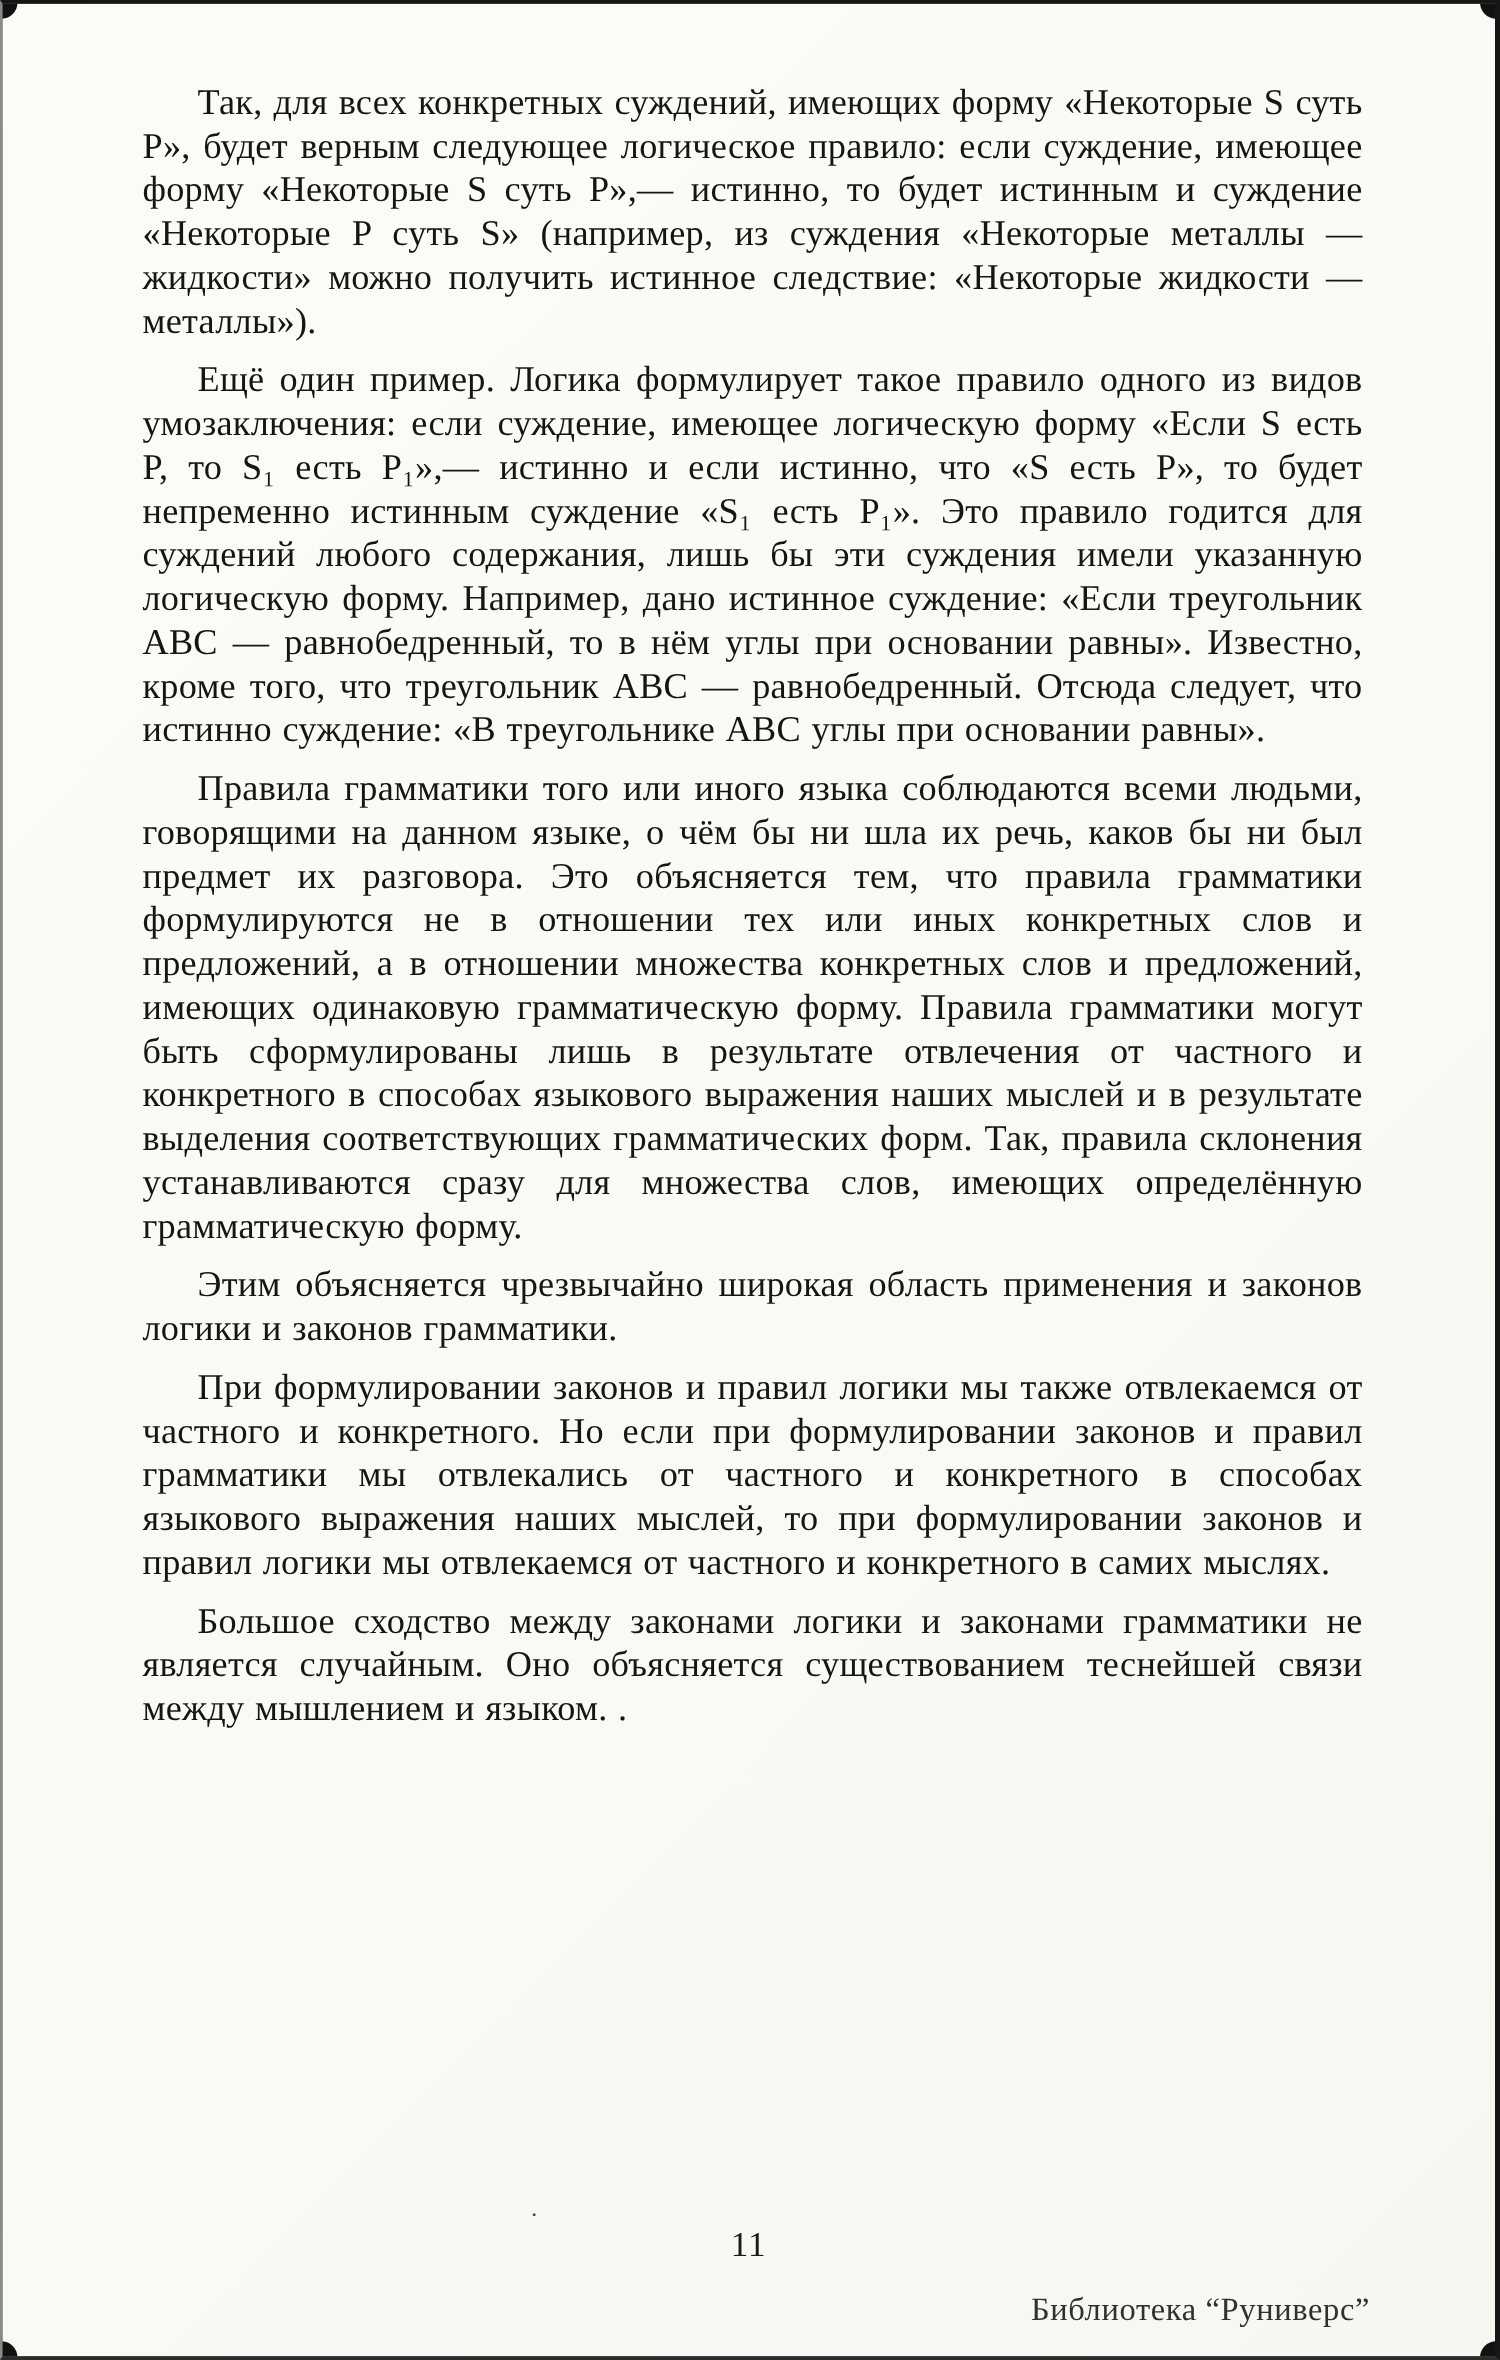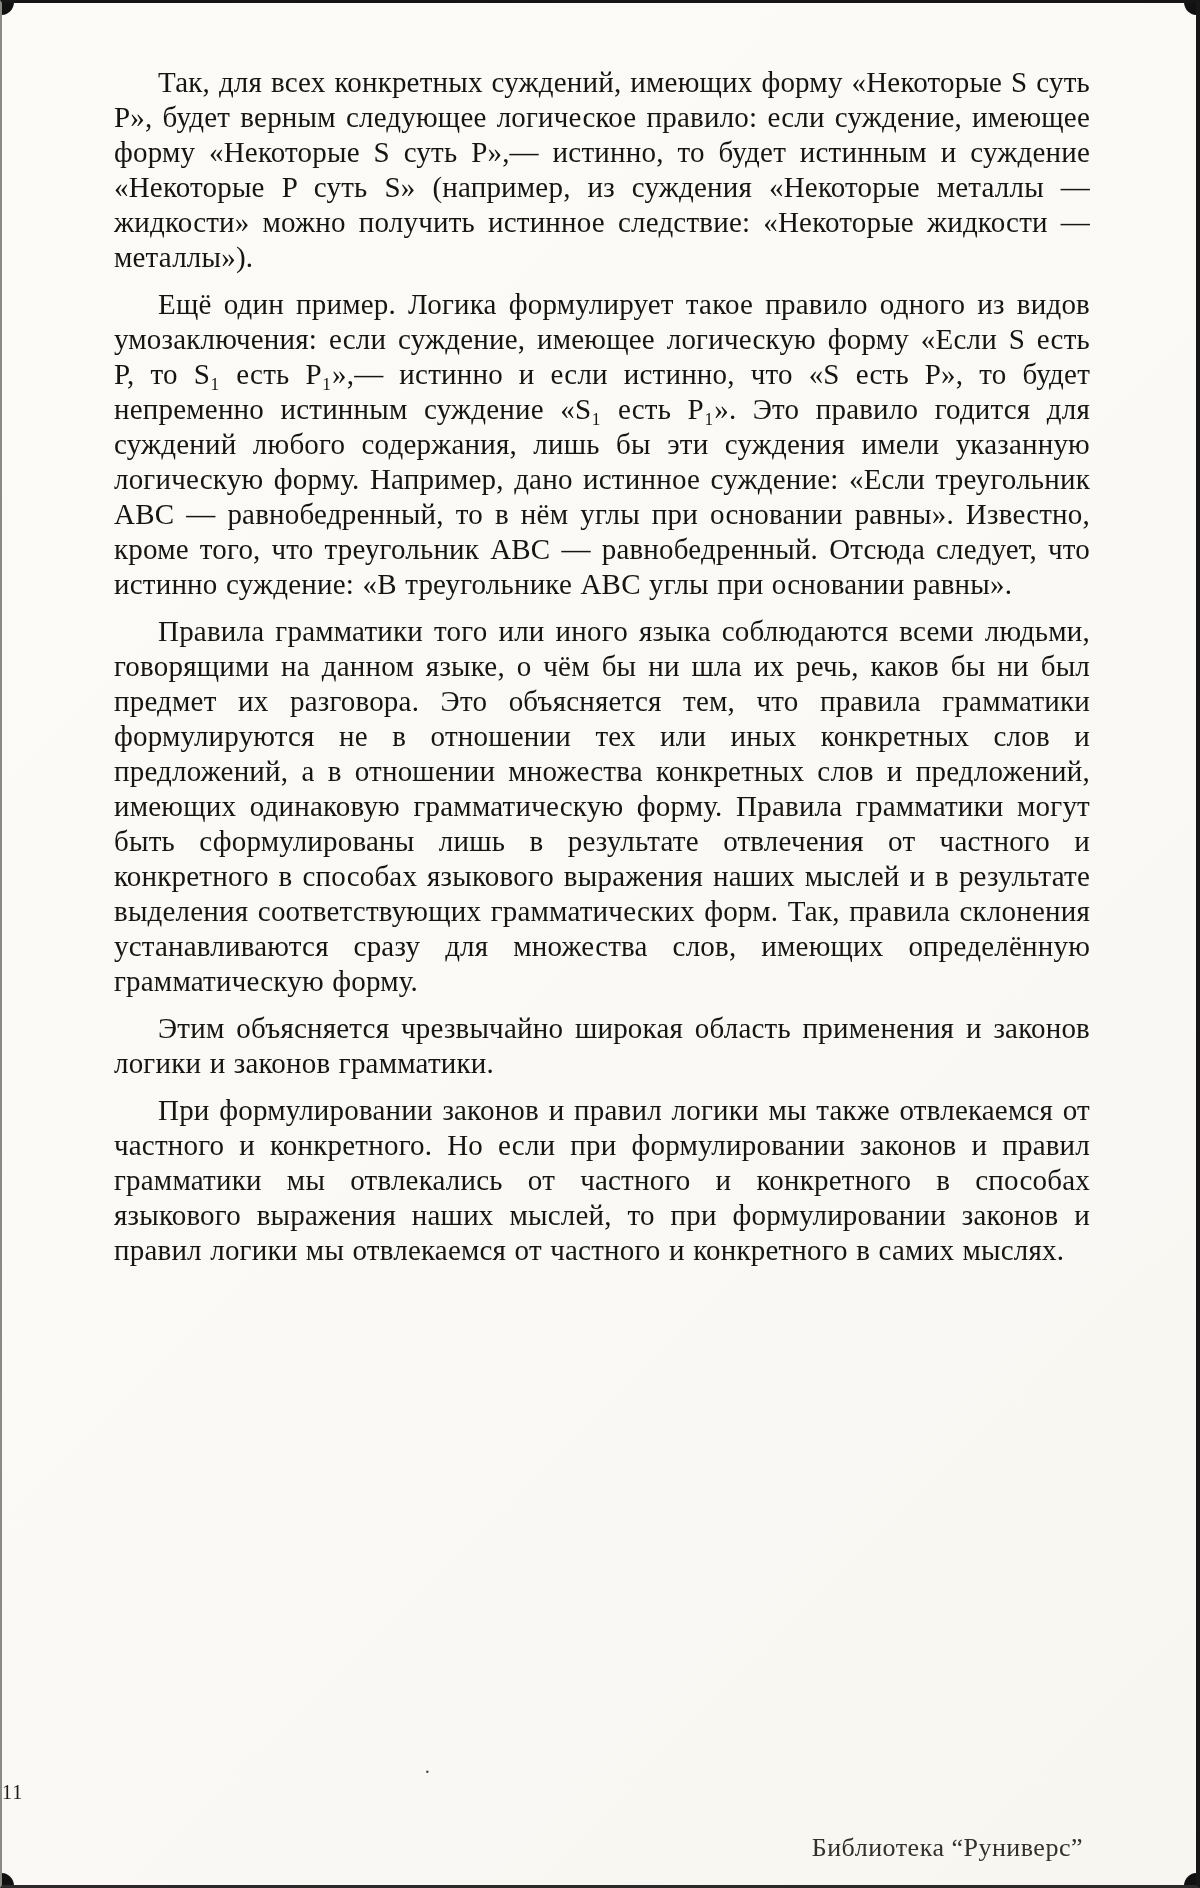--- a/index.html
+++ b/index.html
@@ -55,28 +55,29 @@
     top: 1758px;
     left: 422px;
     font-size: 20px;
     color: #4a4741;
   }
   .page-number {
     position: absolute;
     top: 1778px;
     left: 0;
     right: 0;
-    font-size: 20px;
+    text-align: center;
+    font-size: 28px;
     letter-spacing: 1px;
     color: #1c1916;
   }
   .watermark {
     position: absolute;
     top: 1830px;
-    right: 113px;
+    right: 100px;
     font-size: 26px;
     color: #33302c;
     letter-spacing: 0.5px;
   }
 </style>
 </head>
 <body>
 
 <div class="page">
 
@@ -84,20 +85,21 @@
   <div class="corner tr"></div>
   <div class="corner br"></div>
   <div class="corner bl"></div>
 
   <main class="text-block">
     <p class="para">Так, для всех конкретных суждений, имеющих форму «Некоторые S суть P», будет верным следующее логическое правило: если суждение, имеющее форму «Некоторые S суть P»,— истинно, то будет истинным и суждение «Некоторые P суть S» (например, из суждения «Некоторые металлы — жидкости» можно получить истинное следствие: «Некоторые жидкости — металлы»).</p>
     <p class="para">Ещё один пример. Логика формулирует такое правило одного из видов умозаключения: если суждение, имеющее логическую форму «Если S есть P, то S₁ есть P₁»,— истинно и если истинно, что «S есть P», то будет непременно истинным суждение «S₁ есть P₁». Это правило годится для суждений любого содержания, лишь бы эти суждения имели указанную логическую форму. Например, дано истинное суждение: «Если треугольник ABC — равнобедренный, то в нём углы при основании равны». Известно, кроме того, что треугольник ABC — равнобедренный. Отсюда следует, что истинно суждение: «В треугольнике ABC углы при основании равны».</p>
     <p class="para">Правила грамматики того или иного языка соблюдаются всеми людьми, говорящими на данном языке, о чём бы ни шла их речь, каков бы ни был предмет их разговора. Это объясняется тем, что правила грамматики формулируются не в отношении тех или иных конкретных слов и предложений, а в отношении множества конкретных слов и предложений, имеющих одинаковую грамматическую форму. Правила грамматики могут быть сформулированы лишь в результате отвлечения от частного и конкретного в способах языкового выражения наших мыслей и в результате выделения соответствующих грамматических форм. Так, правила склонения устанавливаются сразу для множества слов, имеющих определённую грамматическую форму.</p>
     <p class="para">Этим объясняется чрезвычайно широкая область применения и законов логики и законов грамматики.</p>
     <p class="para">При формулировании законов и правил логики мы также отвлекаемся от частного и конкретного. Но если при формулировании законов и правил грамматики мы отвлекались от частного и конкретного в способах языкового выражения наших мыслей, то при формулировании законов и правил логики мы отвлекаемся от частного и конкретного в самих мыслях.</p>
+    <p class="para">Большое сходство между законами логики и законами грамматики не является случайным. Оно объясняется существованием теснейшей связи между мышлением и языком.  .</p>
   </main>
 
   <span class="stray-mark">·</span>
 
   <div class="page-number">11</div>
 
   <div class="watermark">Библиотека “Руниверс”</div>
 
 </div>
 

